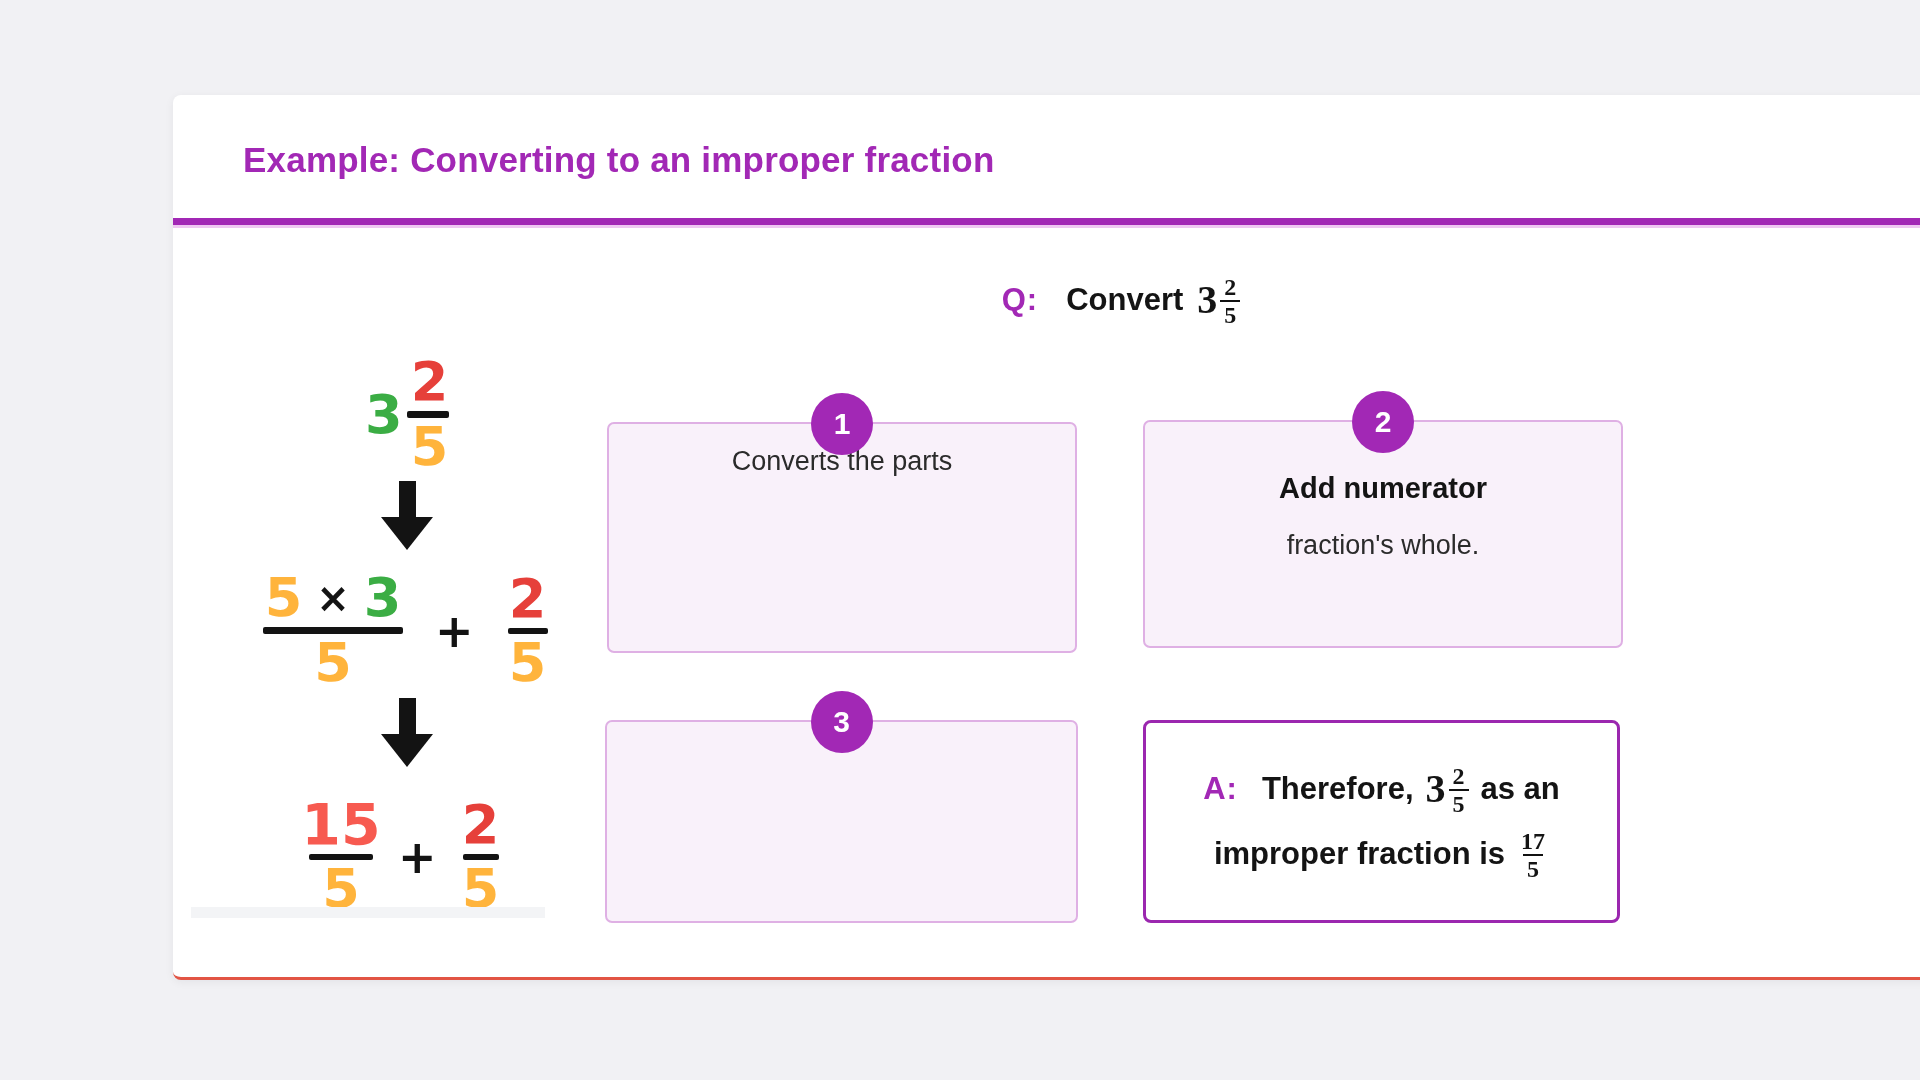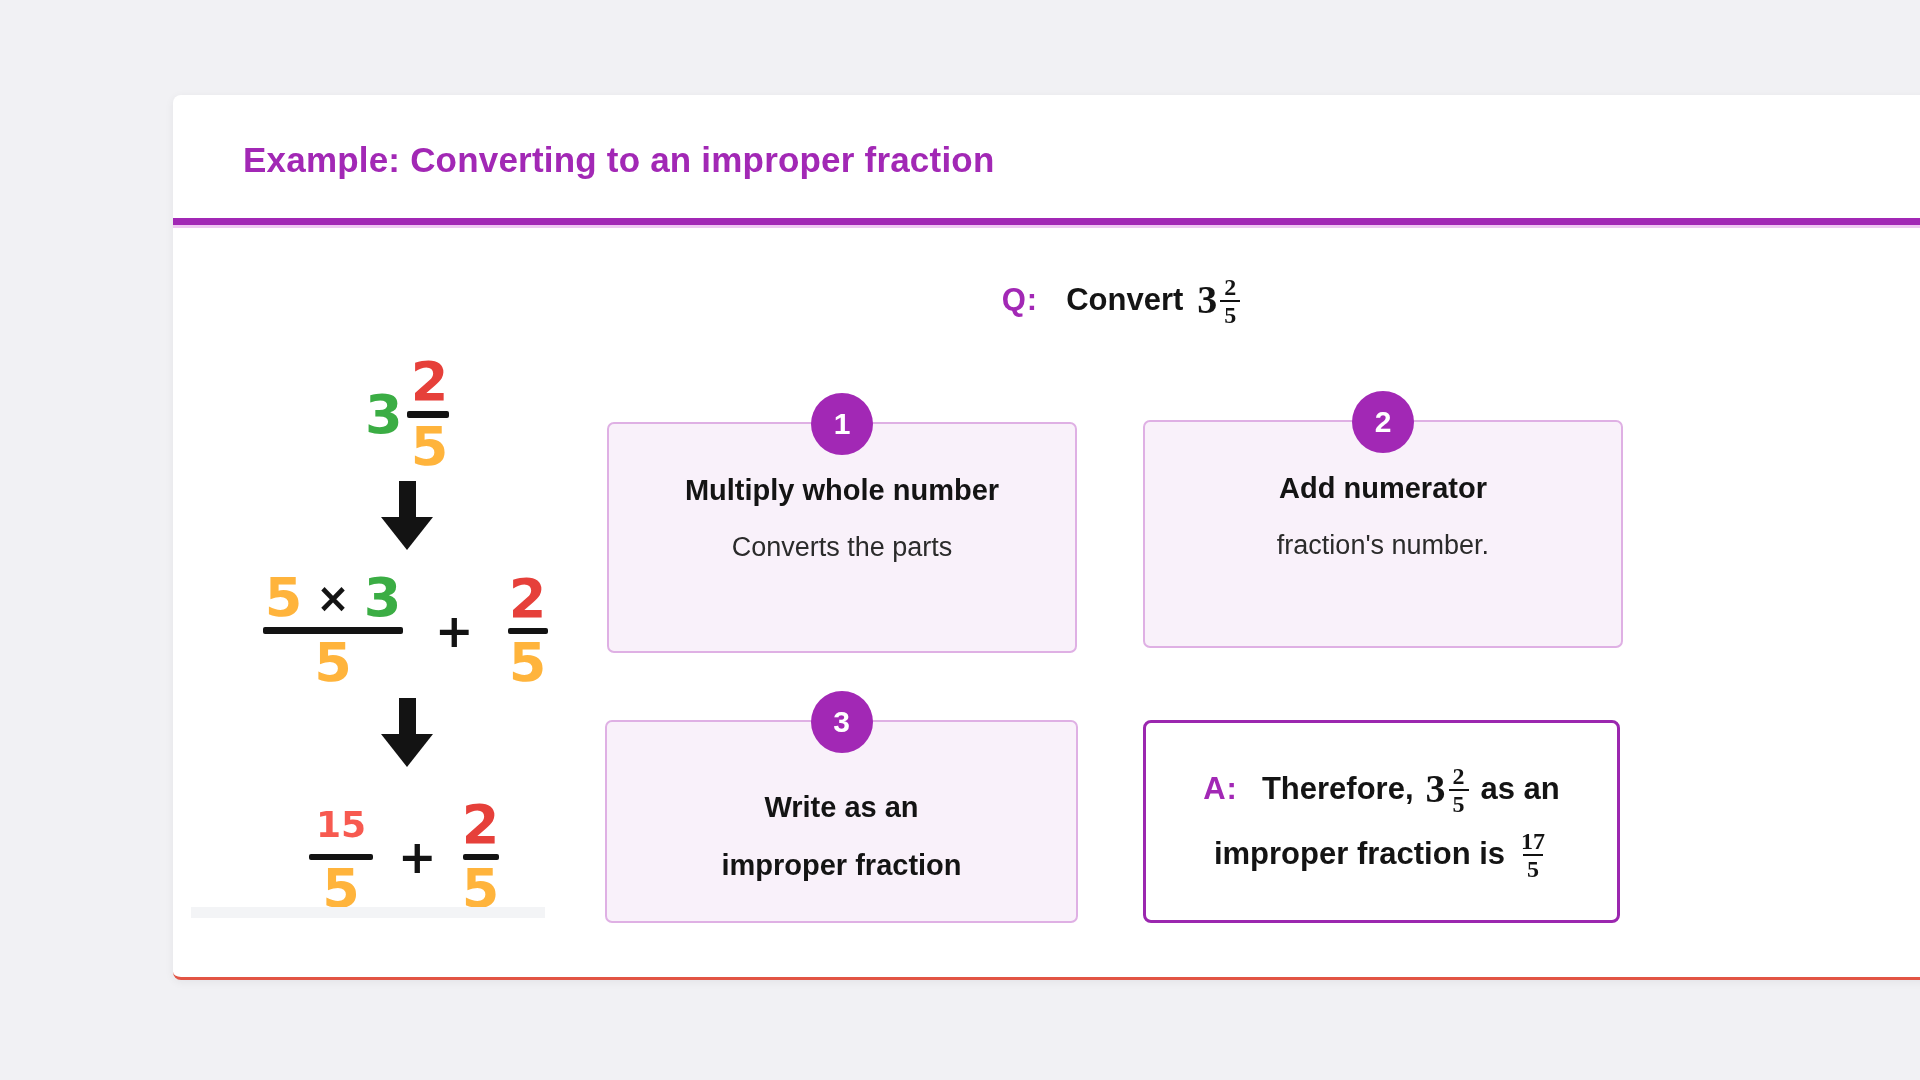--- a/index.html
+++ b/index.html
@@ -151,56 +151,51 @@
     </span>
   </div>
 
   <div class="down-arrow" style="left:208px; top:603px;">
     <div class="stem"></div>
     <div class="head"></div>
   </div>
 
   <div class="fig-row" style="left:135px; top:705px;">
     <span class="bigfrac" style="width:66px;">
-      <span class="fig-digit c-coral" style="font-size:36px;">15</span>
+      <span class="fig-digit c-coral" style="font-size:57px;">15</span>
       <span class="bar" style="width:64px; align-self:center; height:6px;"></span>
       <span class="fig-digit c-orange">5</span>
     </span>
     <span class="fig-op" style="margin:0 24px;">+</span>
     <span class="bigfrac" style="width:40px;">
       <span class="fig-digit c-red">2</span>
       <span class="bar" style="width:36px; align-self:center; height:6px;"></span>
       <span class="fig-digit c-orange">5</span>
     </span>
   </div>
 
   <div class="fig-bottom-strip"></div>
 
   <div class="step-card" style="left:434px; top:327px; width:470px; height:231px;">
     <div class="badge">1</div>
-    <div class="step-title">Multiply whole number</div>
     <div class="step-body">
       <div>Converts the parts</div>
     </div>
   </div>
 
   <div class="step-card" style="left:970px; top:325px; width:480px; height:228px;">
     <div class="badge">2</div>
     <div class="step-title">Add numerator</div>
     <div class="step-body">
-      <div>fraction's number.</div>
+      <div>fraction's whole.</div>
     </div>
   </div>
 
   <div class="step-card" style="left:432px; top:625px; width:473px; height:203px;">
     <div class="badge">3</div>
-    <div class="step-title two-line">
-      <div>Write as an</div>
-      <div>improper fraction</div>
-    </div>
   </div>
 
   <div class="answer-box" style="left:970px; top:625px; width:477px; height:203px;">
     <div class="answer-line">
       <span class="a-label">A:</span>
       <span>Therefore,</span>
       <span class="smix">
         <span class="smix-whole">3</span>
         <span class="sfrac">
           <span class="sfrac-num">2</span>

